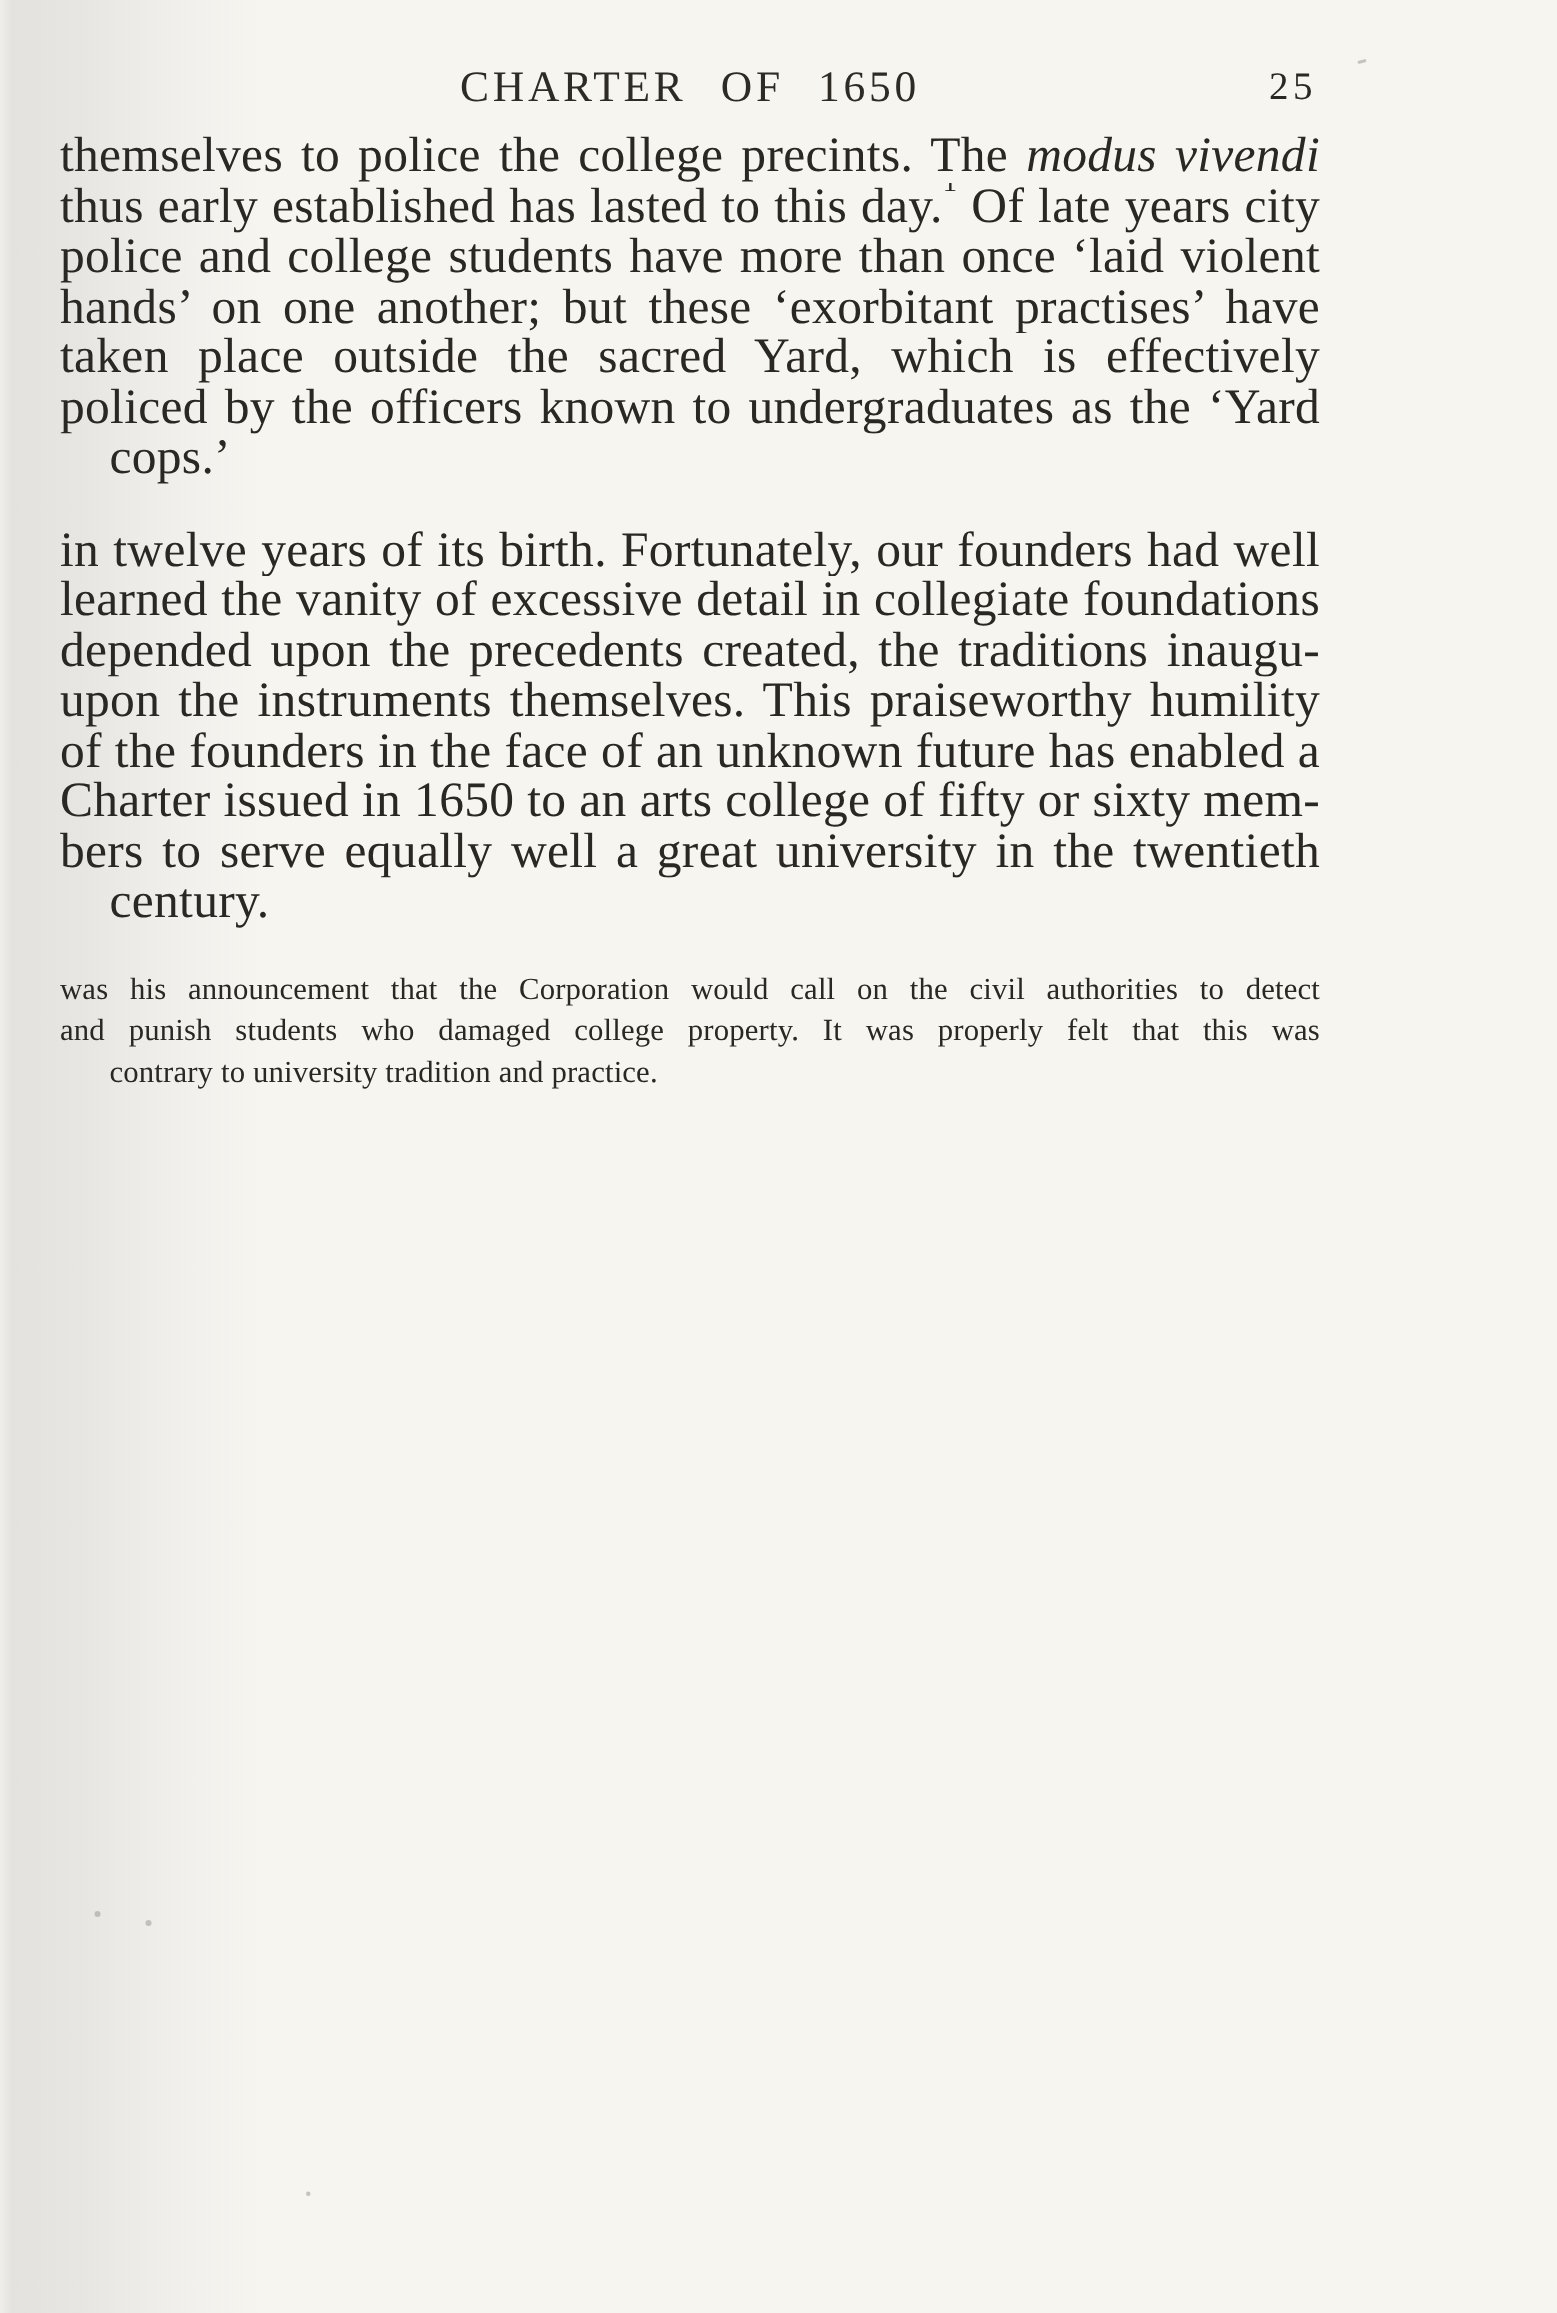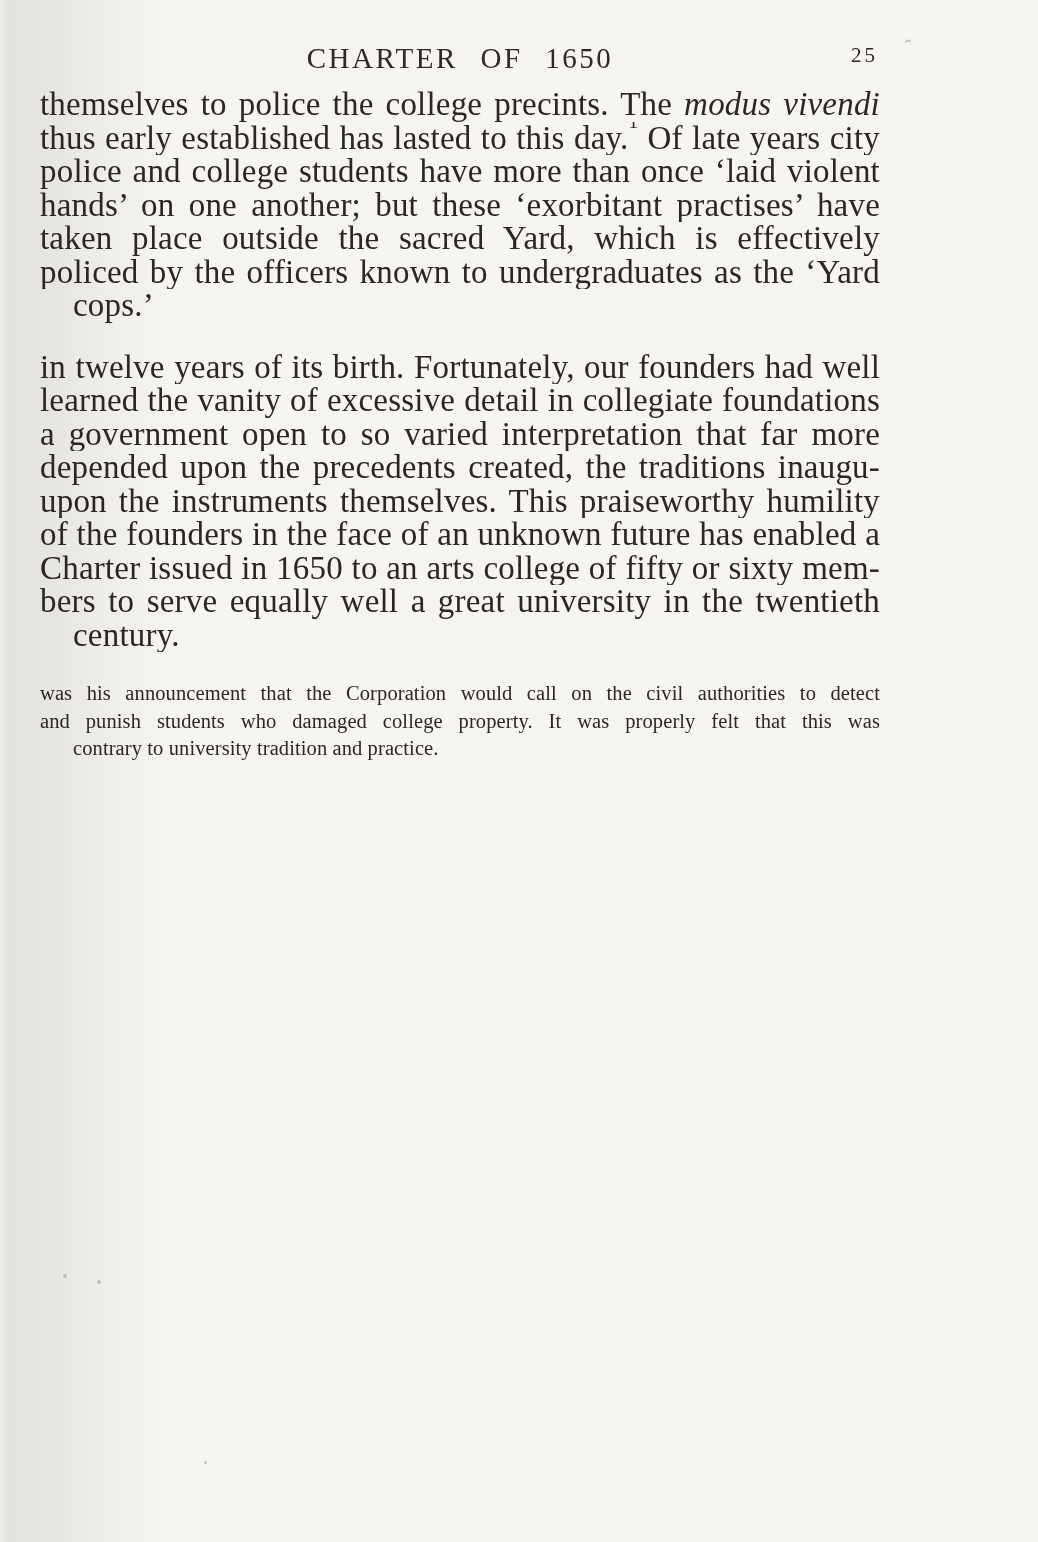--- a/index.html
+++ b/index.html
@@ -40,21 +40,21 @@
     text-align: center;
     font-size: 29px;
     letter-spacing: 2.5px;
     word-spacing: 13px;
     color: #2e2a24;
   }
   .page-num {
     position: absolute;
     right: 2px;
     top: 1px;
-    font-size: 21px;
+    font-size: 26px;
     letter-spacing: 3px;
   }
   .para {
     margin-top: 10px;
     font-size: 33px;
     line-height: 33.5px;
     letter-spacing: 0.2px;
   }
   .para2 { margin-top: 28px; }
   .line {
@@ -115,21 +115,20 @@
       <div class="line">police and college students have more than once ‘laid violent</div>
       <div class="line">hands’ on one another; but these ‘exorbitant practises’ have</div>
       <div class="line">taken place outside the sacred Yard, which is effectively</div>
       <div class="line">policed by the officers known to undergraduates as the ‘Yard</div>
       <div class="line last">cops.’</div>
     </div>
 
     <div class="para para2">
       <div class="line">in twelve years of its birth.  Fortunately, our founders had well</div>
       <div class="line">learned the vanity of excessive detail in collegiate foundations</div>
-      <div class="line">a government open to so varied interpretation that far more</div>
       <div class="line">depended upon the precedents created, the traditions inaugu-</div>
       <div class="line">upon the instruments themselves.  This praiseworthy humility</div>
       <div class="line">of the founders in the face of an unknown future has enabled a</div>
       <div class="line">Charter issued in 1650 to an arts college of fifty or sixty mem-</div>
       <div class="line">bers to serve equally well a great university in the twentieth</div>
       <div class="line last">century.</div>
     </div>
 
     <div class="footnote">
       <div class="line">was his announcement that the Corporation would call on the civil authorities to detect</div>

